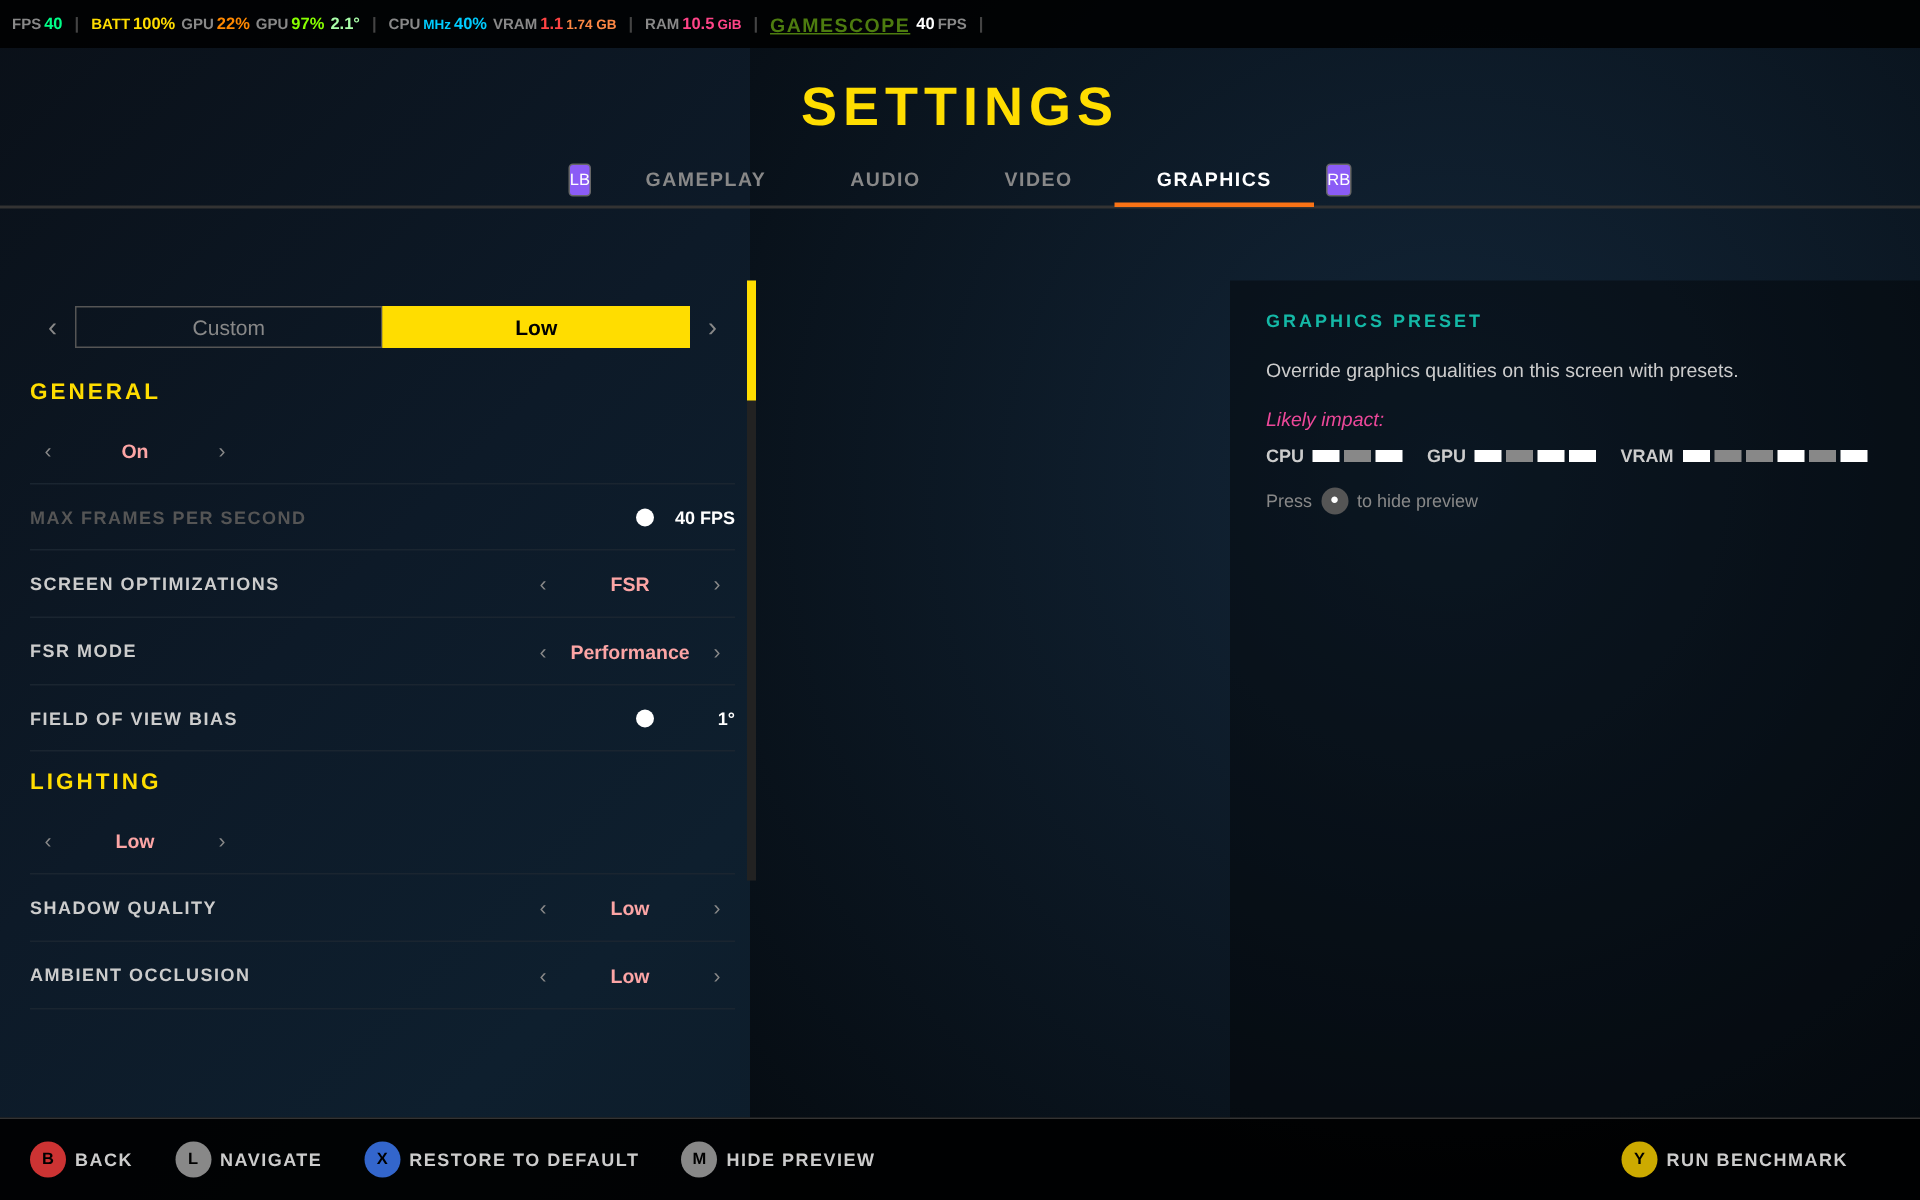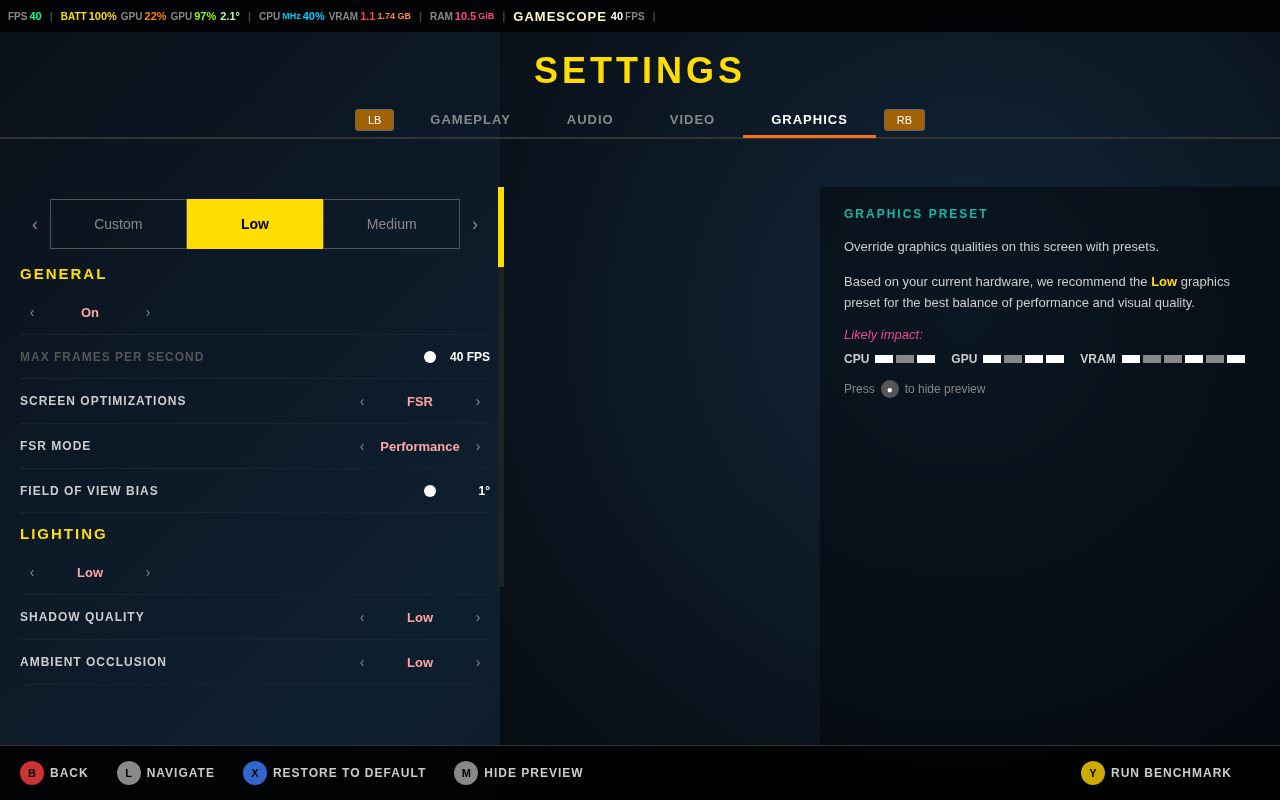--- a/index.html
+++ b/index.html
@@ -44,21 +44,21 @@
       font-weight: bold;
     }
     .hud-item { display: flex; align-items: center; gap: 2px; }
     .hud-label { color: #888; font-size: 10px; }
     .hud-val { font-size: 11px; }
     .hud-batt { color: #00ff88; }
     .hud-gpu1 { color: #ff8800; }
     .hud-gpu2 { color: #88ff00; }
     .hud-cpu { color: #00ccff; }
     .hud-vram { color: #ff4444; }
-    .hud-scope { color: #fef9c3; font-size: 13px; letter-spacing: 1px; }
+    .hud-scope { color: #4d7c0f; font-size: 13px; letter-spacing: 1px; text-decoration: underline; }
     .hud-fps { color: #ffffff; }
     .hud-sep { color: #444; margin: 0 4px; }
 
     
     .main-content {
       position: absolute;
       top: 32px; left: 0; right: 0; bottom: 0;
       z-index: 5;
     }
 
@@ -97,22 +97,22 @@
       background: transparent;
       border: none;
       text-transform: uppercase;
     }
     .tab-btn.active {
       color: #fff;
       border-bottom: 3px solid #f97316;
       margin-bottom: -3px;
     }
     .tab-lb, .tab-rb {
-      padding: 4px 12px;
-      background: #a16207;
+      padding: 4px 0;
+      background: #8b5cf6;
       border: 1px solid #666;
       border-radius: 3px;
       font-size: 11px;
       color: #fff;
       margin: 0 8px;
     }
 
     
     .left-panel {
       position: absolute;
@@ -134,21 +134,21 @@
       align-items: center;
       margin-bottom: 16px;
       gap: 0;
     }
     .preset-arrow {
       width: 30px; height: 38px;
       display: flex; align-items: center; justify-content: center;
       color: #888; font-size: 18px; cursor: pointer;
     }
     .preset-btn {
-      height: 50px;
+      height: 28px;
       padding: 0 20px;
       background: transparent;
       border: 1px solid #555;
       color: #888;
       font-size: 14px;
       cursor: pointer;
       flex: 1;
       text-align: center;
     }
     .preset-btn.active {
@@ -448,21 +448,20 @@
     </div>
     <div class="tab-rb">RB</div>
   </div>
 
   <div class="left-panel">
 
     <div class="preset-selector">
       <div class="preset-arrow">‹</div>
       <button class="preset-btn">Custom</button>
       <button class="preset-btn active">Low</button>
-      <button class="preset-btn">Medium</button>
       <div class="preset-arrow">›</div>
     </div>
 
     <div class="section-header">GENERAL</div>
 
     <div class="setting-row">
       <div class="setting-control">
         <div class="ctrl-arrow">‹</div>
         <div class="ctrl-value">On</div>
         <div class="ctrl-arrow">›</div>
@@ -547,25 +546,20 @@
     <div class="scroll-thumb"></div>
   </div>
 
   <div class="right-panel">
     <div class="preset-title">GRAPHICS PRESET</div>
 
     <div class="preset-desc">
       <span>Override graphics qualities on this screen with presets.</span>
     </div>
 
-    <div class="preset-desc">
-      <span>Based on your current hardware, we recommend the</span>
-      <span class="highlight">Low</span>
-      <span> graphics preset for the best balance of performance and visual quality.</span>
-    </div>
 
     <div class="likely-impact">Likely impact:</div>
 
     <div class="impact-bars">
 
       <div class="impact-item">
         <div class="impact-label">CPU</div>
         <div class="impact-bar-group">
           <div class="impact-seg filled"></div>
           <div class="impact-seg filled-gray"></div>

